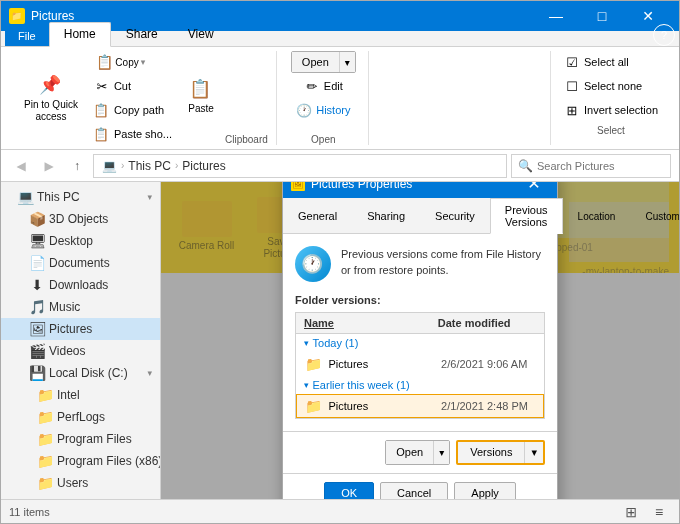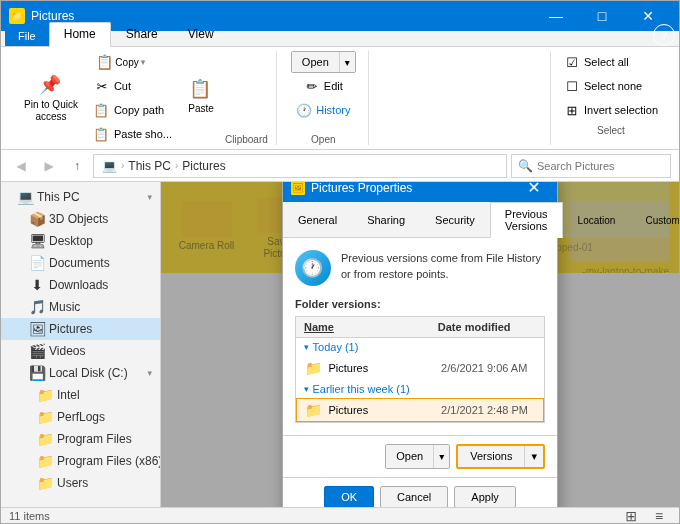--- a/index.html
+++ b/index.html
@@ -339,21 +339,21 @@
       font-size: 10px;
       text-align: center;
       margin-top: 3px;
       color: #333;
       word-break: break-word;
       line-height: 1.2;
     }
 
     
     .status-bar {
-      height: 16px;
+      height: 24px;
       background: #f3f3f3;
       border-top: 1px solid #d1d1d1;
       display: flex;
       align-items: center;
       padding: 0 8px;
       font-size: 11px;
       color: #555;
       flex-shrink: 0;
     }
     .status-right {

